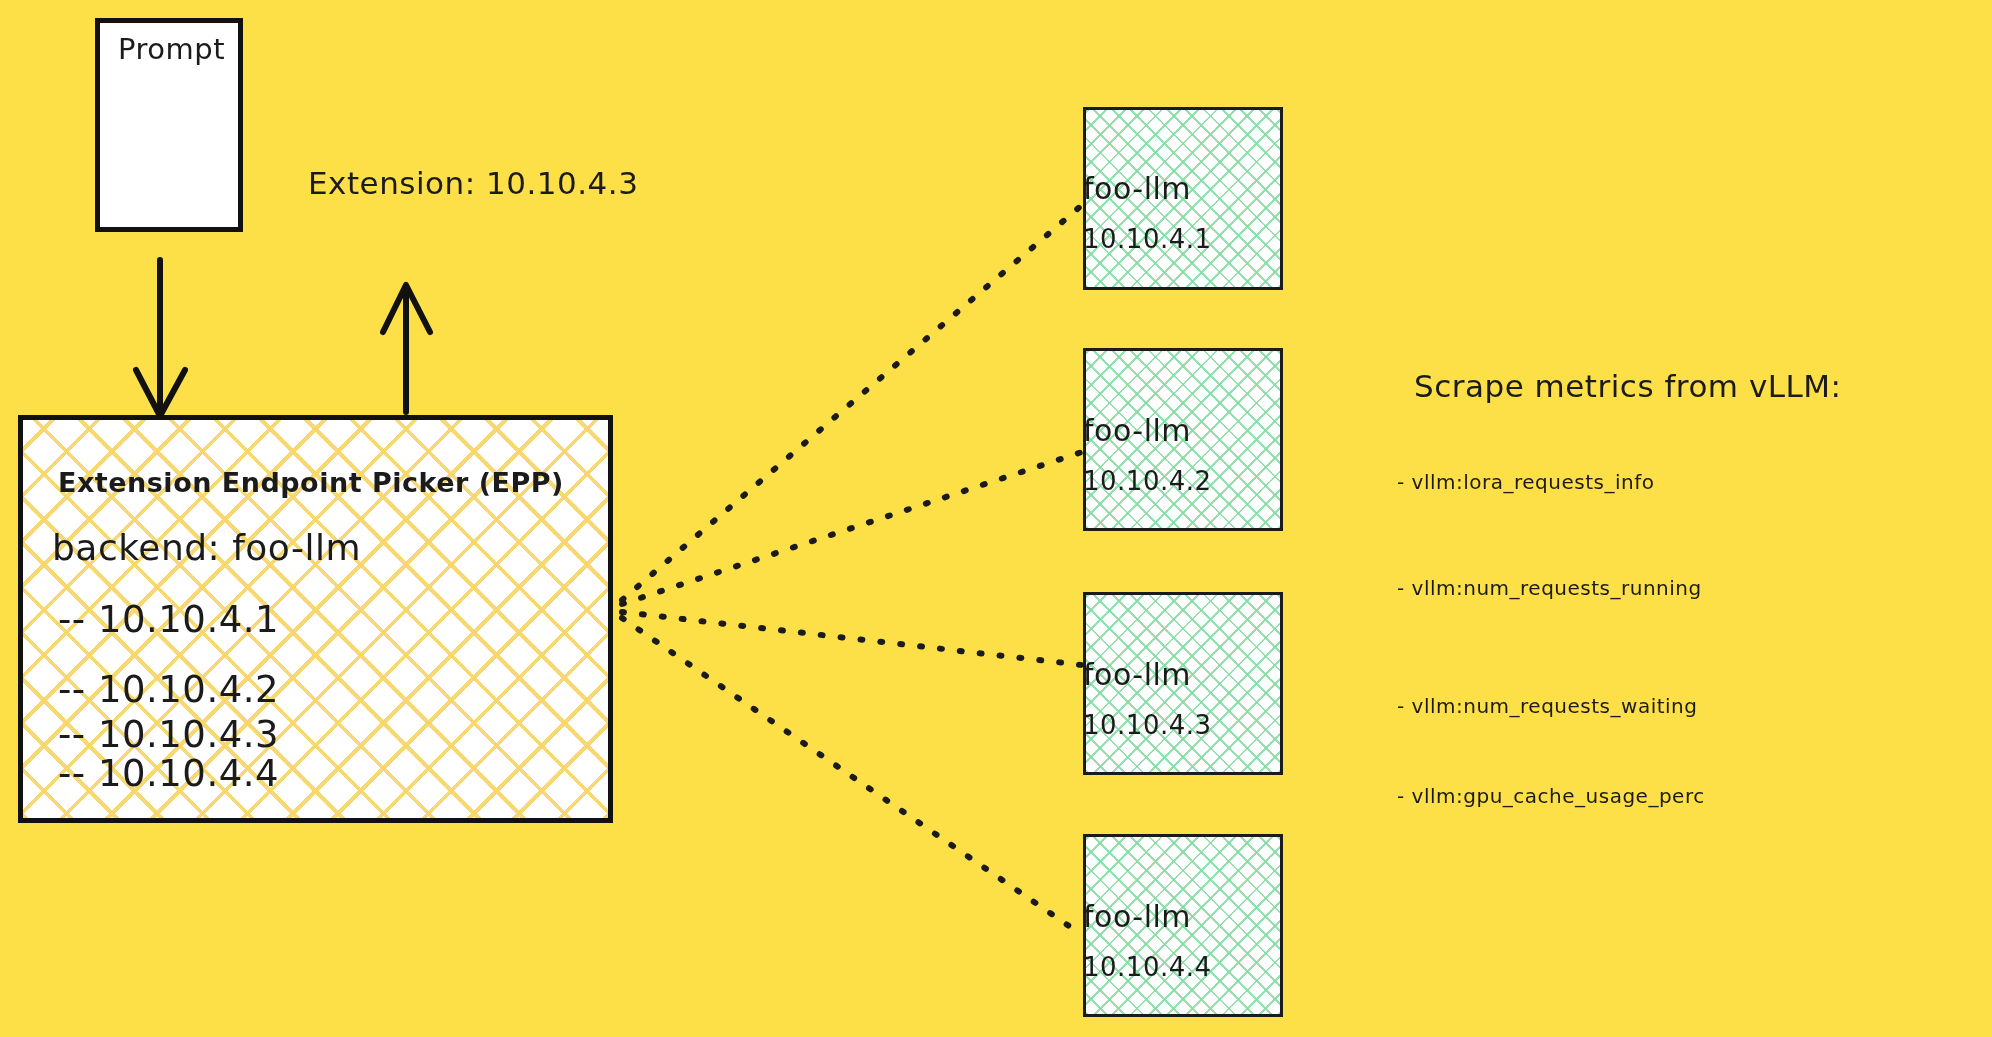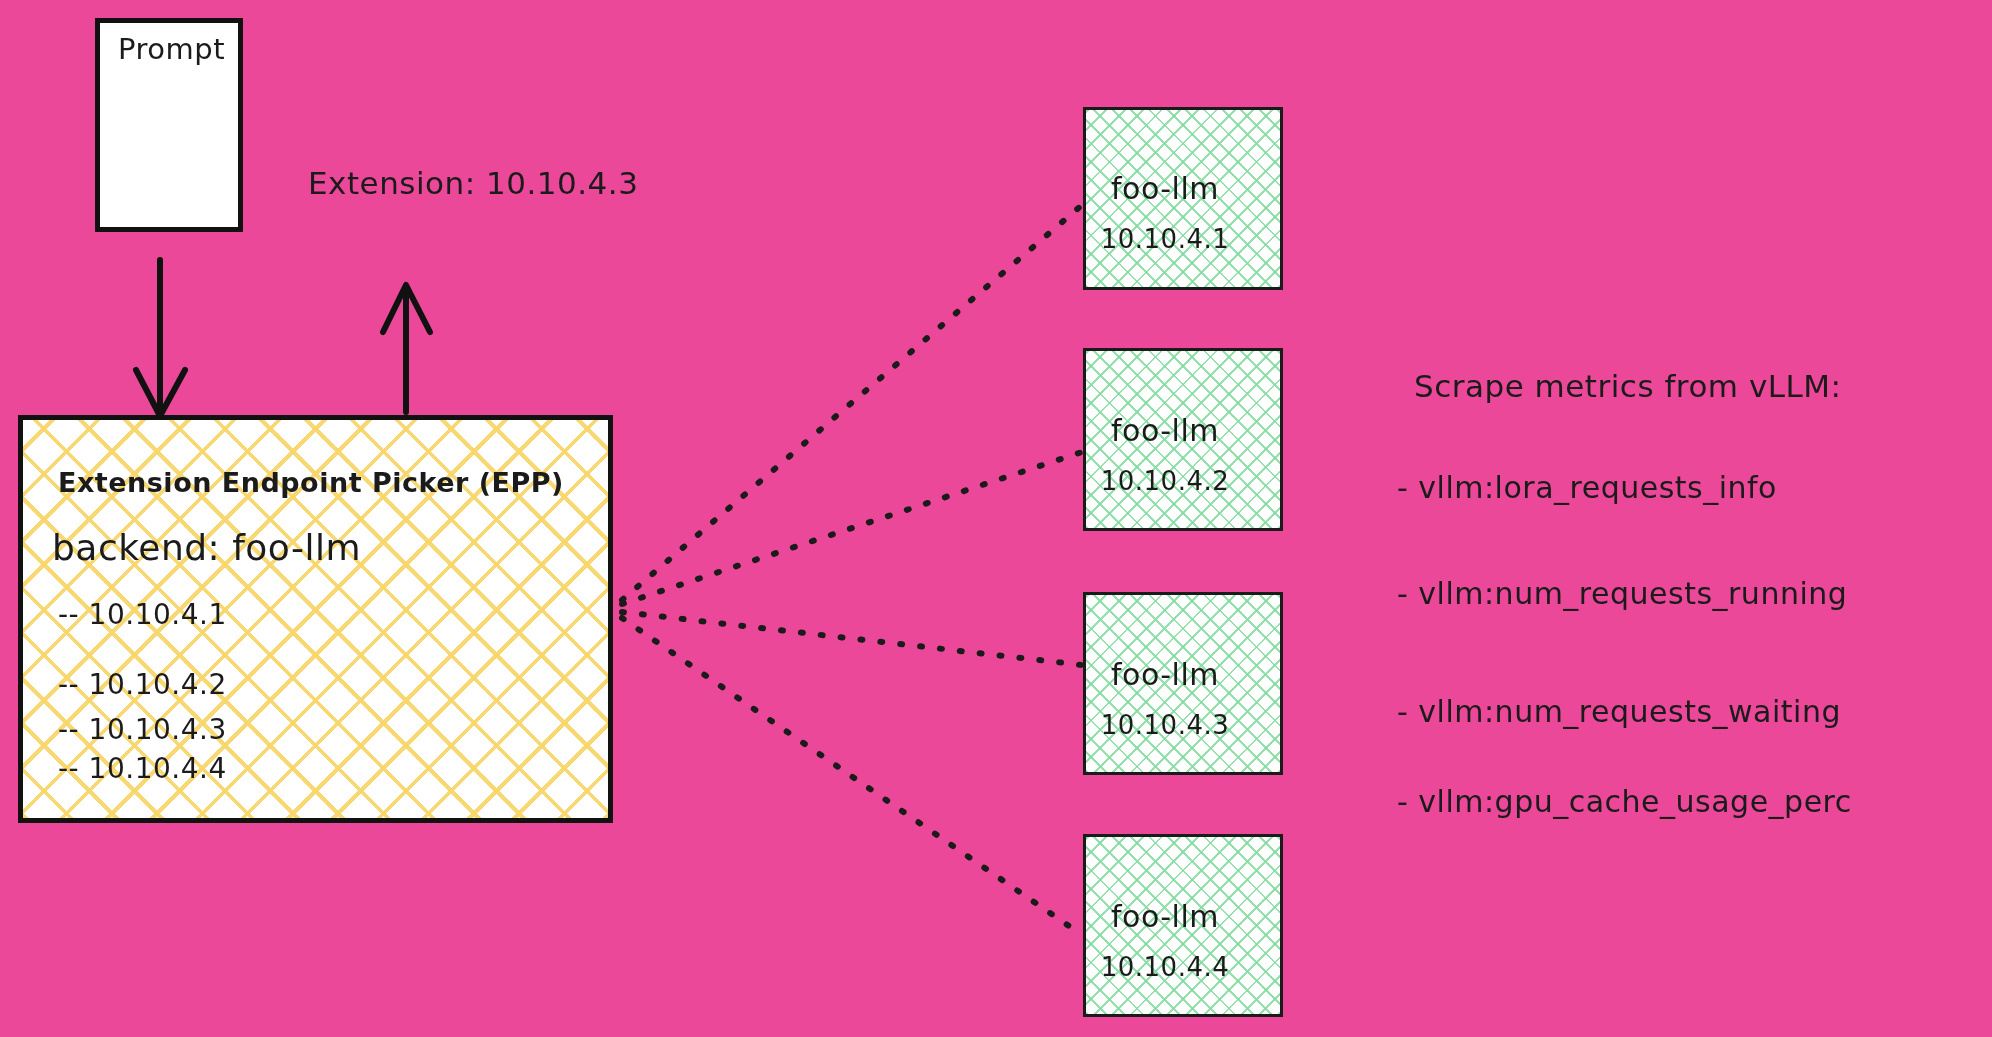--- a/index.html
+++ b/index.html
@@ -7,21 +7,21 @@
     padding: 0;
     background: #ffffff;
   }
   body {
     font-family: "DejaVu Sans", sans-serif;
   }
   #canvas {
     position: relative;
     width: 1992px;
     height: 1037px;
-    background: #ec4899;
+    background: #fde047;
     overflow: hidden;
   }
 
   
   .hand {
     font-family: "DejaVu Sans", sans-serif;
     color: #1b1b1b;
     letter-spacing: 0.5px;
     white-space: nowrap;
   }
@@ -82,21 +82,21 @@
   #epp-backend {
     position: absolute;
     left: 52px;
     top: 527px;
     font-size: 36px;
     font-weight: 500;
   }
   .epp-endpoint {
     position: absolute;
     left: 58px;
-    font-size: 28px;
+    font-size: 37px;
     font-weight: 500;
   }
   .epp-endpoint.e0 { top: 598px; }
   .epp-endpoint.e1 { top: 648px; margin-top: 20px; }
   .epp-endpoint.e2 { top: 700px; margin-top: 13px; }
   .epp-endpoint.e3 { top: 752px; }
 
   
   .llm-box {
     position: absolute;
@@ -116,21 +116,21 @@
   }
   .llm-box.b0 { top: 107px; }
   .llm-box.b1 { top: 348px; }
   .llm-box.b2 { top: 592px; }
   .llm-box.b3 { top: 834px; }
 
   .llm-text {
     position: absolute;
     left: 1083px;
     width: 164px;
-    text-align: center;
+    text-align: left;
     pointer-events: none;
   }
   .llm-name {
     font-size: 30px;
     font-weight: 500;
     line-height: 1.05;
   }
   .llm-ip {
     font-size: 26px;
     font-weight: 500;
@@ -147,21 +147,21 @@
     position: absolute;
     left: 1397px;
     top: 368px;
     font-size: 31px;
     font-weight: 500;
     margin-left: 17px;
   }
   .metric-item {
     position: absolute;
     left: 1397px;
-    font-size: 30px;
+    font-size: 20px;
     font-weight: 500;
   }
   .metric-item.m0 { top: 470px; }
   .metric-item.m1 { top: 576px; }
   .metric-item.m2 { top: 694px; }
   .metric-item.m3 { top: 784px; }
 
   
   #overlay {
     position: absolute;

